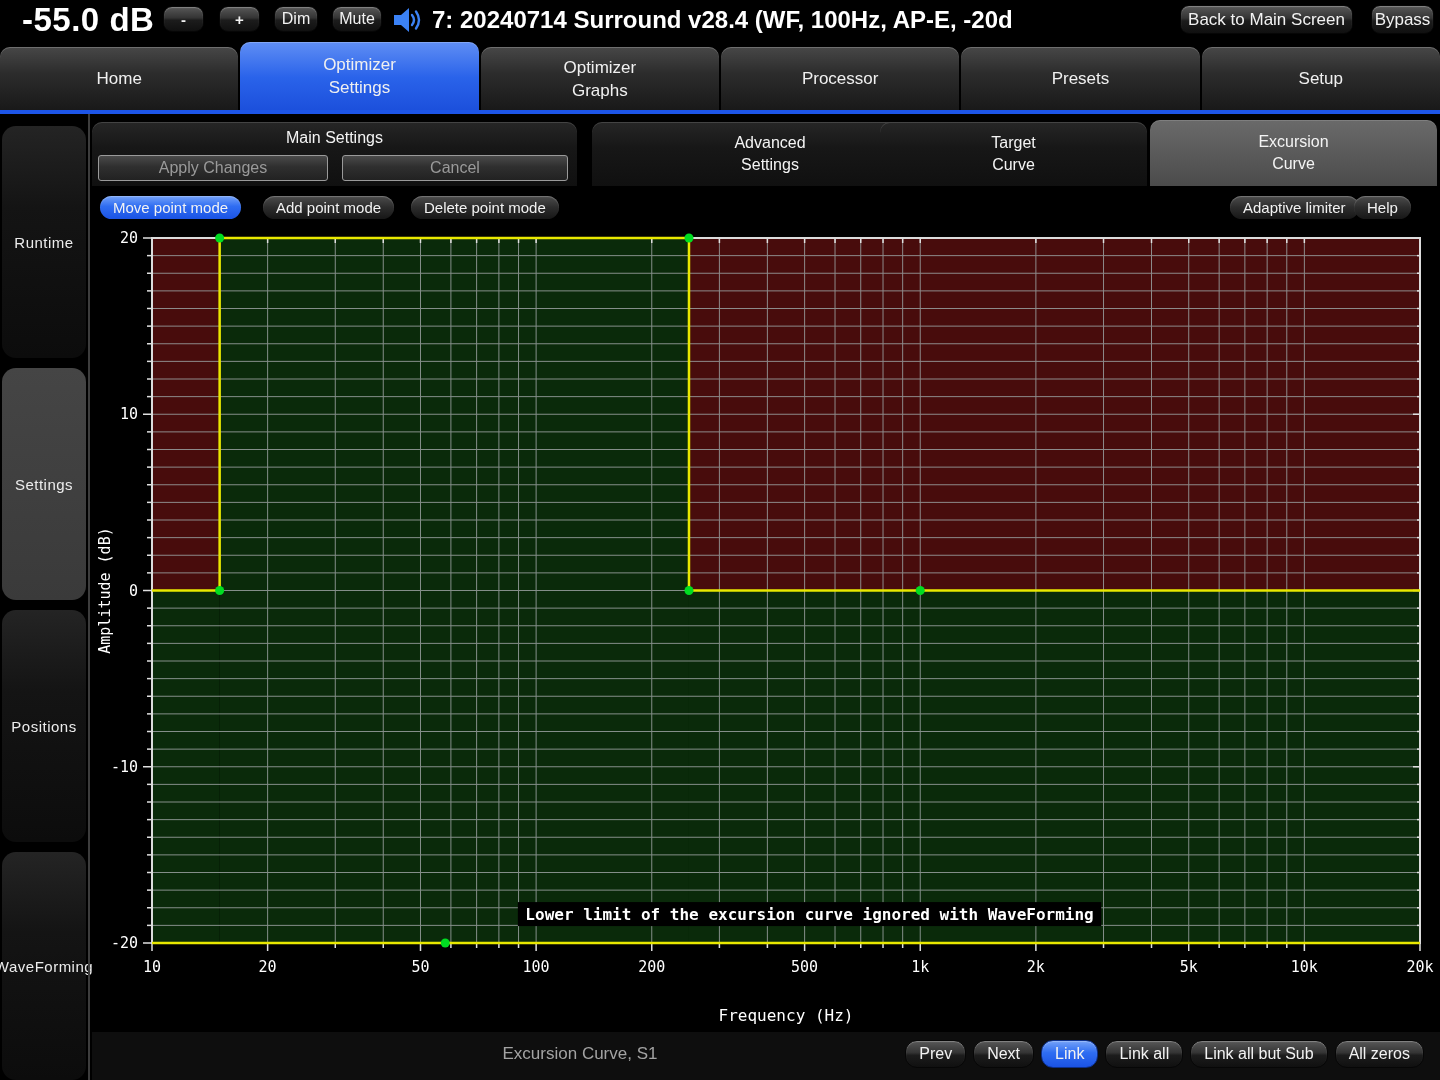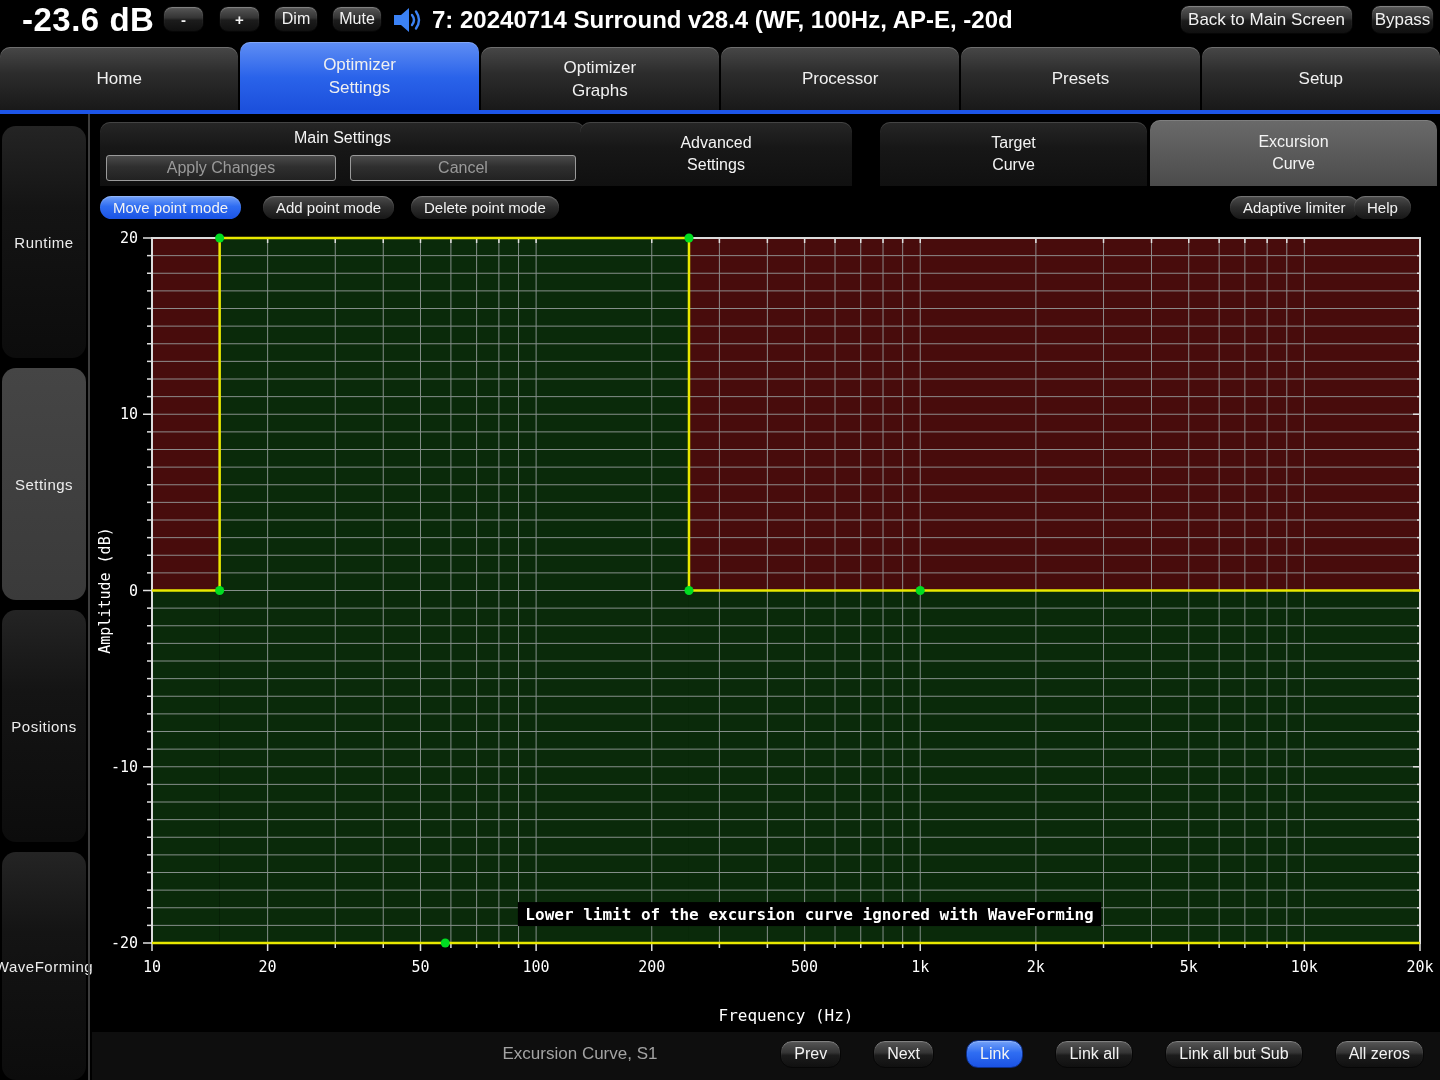--- a/index.html
+++ b/index.html
@@ -46,28 +46,28 @@
   
   #content{position:absolute;left:92px;top:115px;width:1348px;height:965px;background:#000;}
 
   
   .subtab{position:absolute;top:7px;height:64px;border-radius:10px 10px 0 0;
     background:linear-gradient(180deg,#262626 0%,#171717 40%,#101010 100%);
     box-shadow:inset 0 1px 0 rgba(255,255,255,.14);
     display:flex;align-items:center;justify-content:center;text-align:center;
     font-size:16px;color:#f4f4f4;white-space:pre-line;line-height:22px;}
   .subtab.active{background:linear-gradient(180deg,#6a6a6a 0%,#4b4b4b 100%);top:5px;height:66px;}
-  #subtab-main{left:0;width:485px;margin-left:8px;}
+  #subtab-main{left:0;width:485px;}
   #subtab-main .stlabel{position:absolute;top:5px;left:0;width:100%;text-align:center;}
   .formbtn{position:absolute;top:33px;height:26px;border:1px solid #9a9a9a;border-radius:3px;
     background:linear-gradient(180deg,#4a4a4a 0%,#2f2f2f 45%,#222 100%);
     color:#9a9a9a;font-size:16px;display:flex;align-items:center;justify-content:center;box-sizing:border-box;}
   #btn-apply{left:6px;width:230px;}
   #btn-cancel{left:250px;width:226px;}
-  #subtab-adv{left:488px;width:272px;}
+  #subtab-adv{left:500px;width:272px;padding-left:42px;}
   #subtab-target{left:788px;width:267px;}
   #subtab-exc{left:1058px;width:287px;}
 
   
   .modepill{position:absolute;top:81px;height:23px;border-radius:12px;padding:8px 13px;
     display:flex;align-items:center;justify-content:center;font-size:15px;color:#f2f2f2;
     background:linear-gradient(180deg,#4c4c4c 0%,#2c2c2c 50%,#171717 100%);
     box-shadow:inset 0 1px 1px rgba(255,255,255,.25);box-sizing:border-box;}
   .modepill.blue{background:linear-gradient(180deg,#74a2f8 0%,#2f6df2 45%,#1b53e4 100%);}
   #mode-move{left:8px;}
@@ -77,30 +77,30 @@
   #mode-help{left:1262px;}
 
   
   #chart-wrap{position:absolute;left:0;top:107px;width:1348px;height:810px;background:#000;}
   #chart-svg text{fill:#fff;font-family:"DejaVu Sans Mono",monospace;}
 
   
   #bottombar{position:absolute;left:0;top:917px;width:1348px;height:48px;background:#0e0e0e;}
   #bb-title{position:absolute;left:316px;top:0;width:344px;height:44px;line-height:44px;
     text-align:center;font-size:17px;color:#a3a3a3;}
-  #bb-buttons{position:absolute;right:16px;top:8px;display:flex;gap:32px;}
+  #bb-buttons{position:absolute;right:16px;top:8px;display:flex;gap:7px;}
   #bb-buttons .pill{height:28px;border-radius:12px;padding:0 13px;font-size:16px;}
 </style>
 </head>
 <body>
 
 <div id="screen">
 
   <header id="topbar">
-    <div id="vol" class="abs">-23.6 dB</div>
+    <div id="vol" class="abs">-55.0 dB</div>
     <div id="btn-minus" class="abs pill">-</div>
     <div id="btn-plus" class="abs pill">+</div>
     <div id="btn-dim" class="abs pill">Dim</div>
     <div id="btn-mute" class="abs pill">Mute</div>
     <span id="spk" class="abs">
       <svg width="32" height="26" viewBox="0 0 32 26">
         <polygon points="1,8 8,8 16,1 16,25 8,18 1,18" fill="#3b82f6"></polygon>
         <path d="M19,8 Q23,13 19,18" stroke="#3b82f6" stroke-width="2.4" fill="none" stroke-linecap="round"></path>
         <path d="M23,4.5 Q29,13 23,21.5" stroke="#3b82f6" stroke-width="2.4" fill="none" stroke-linecap="round"></path>
       </svg>

